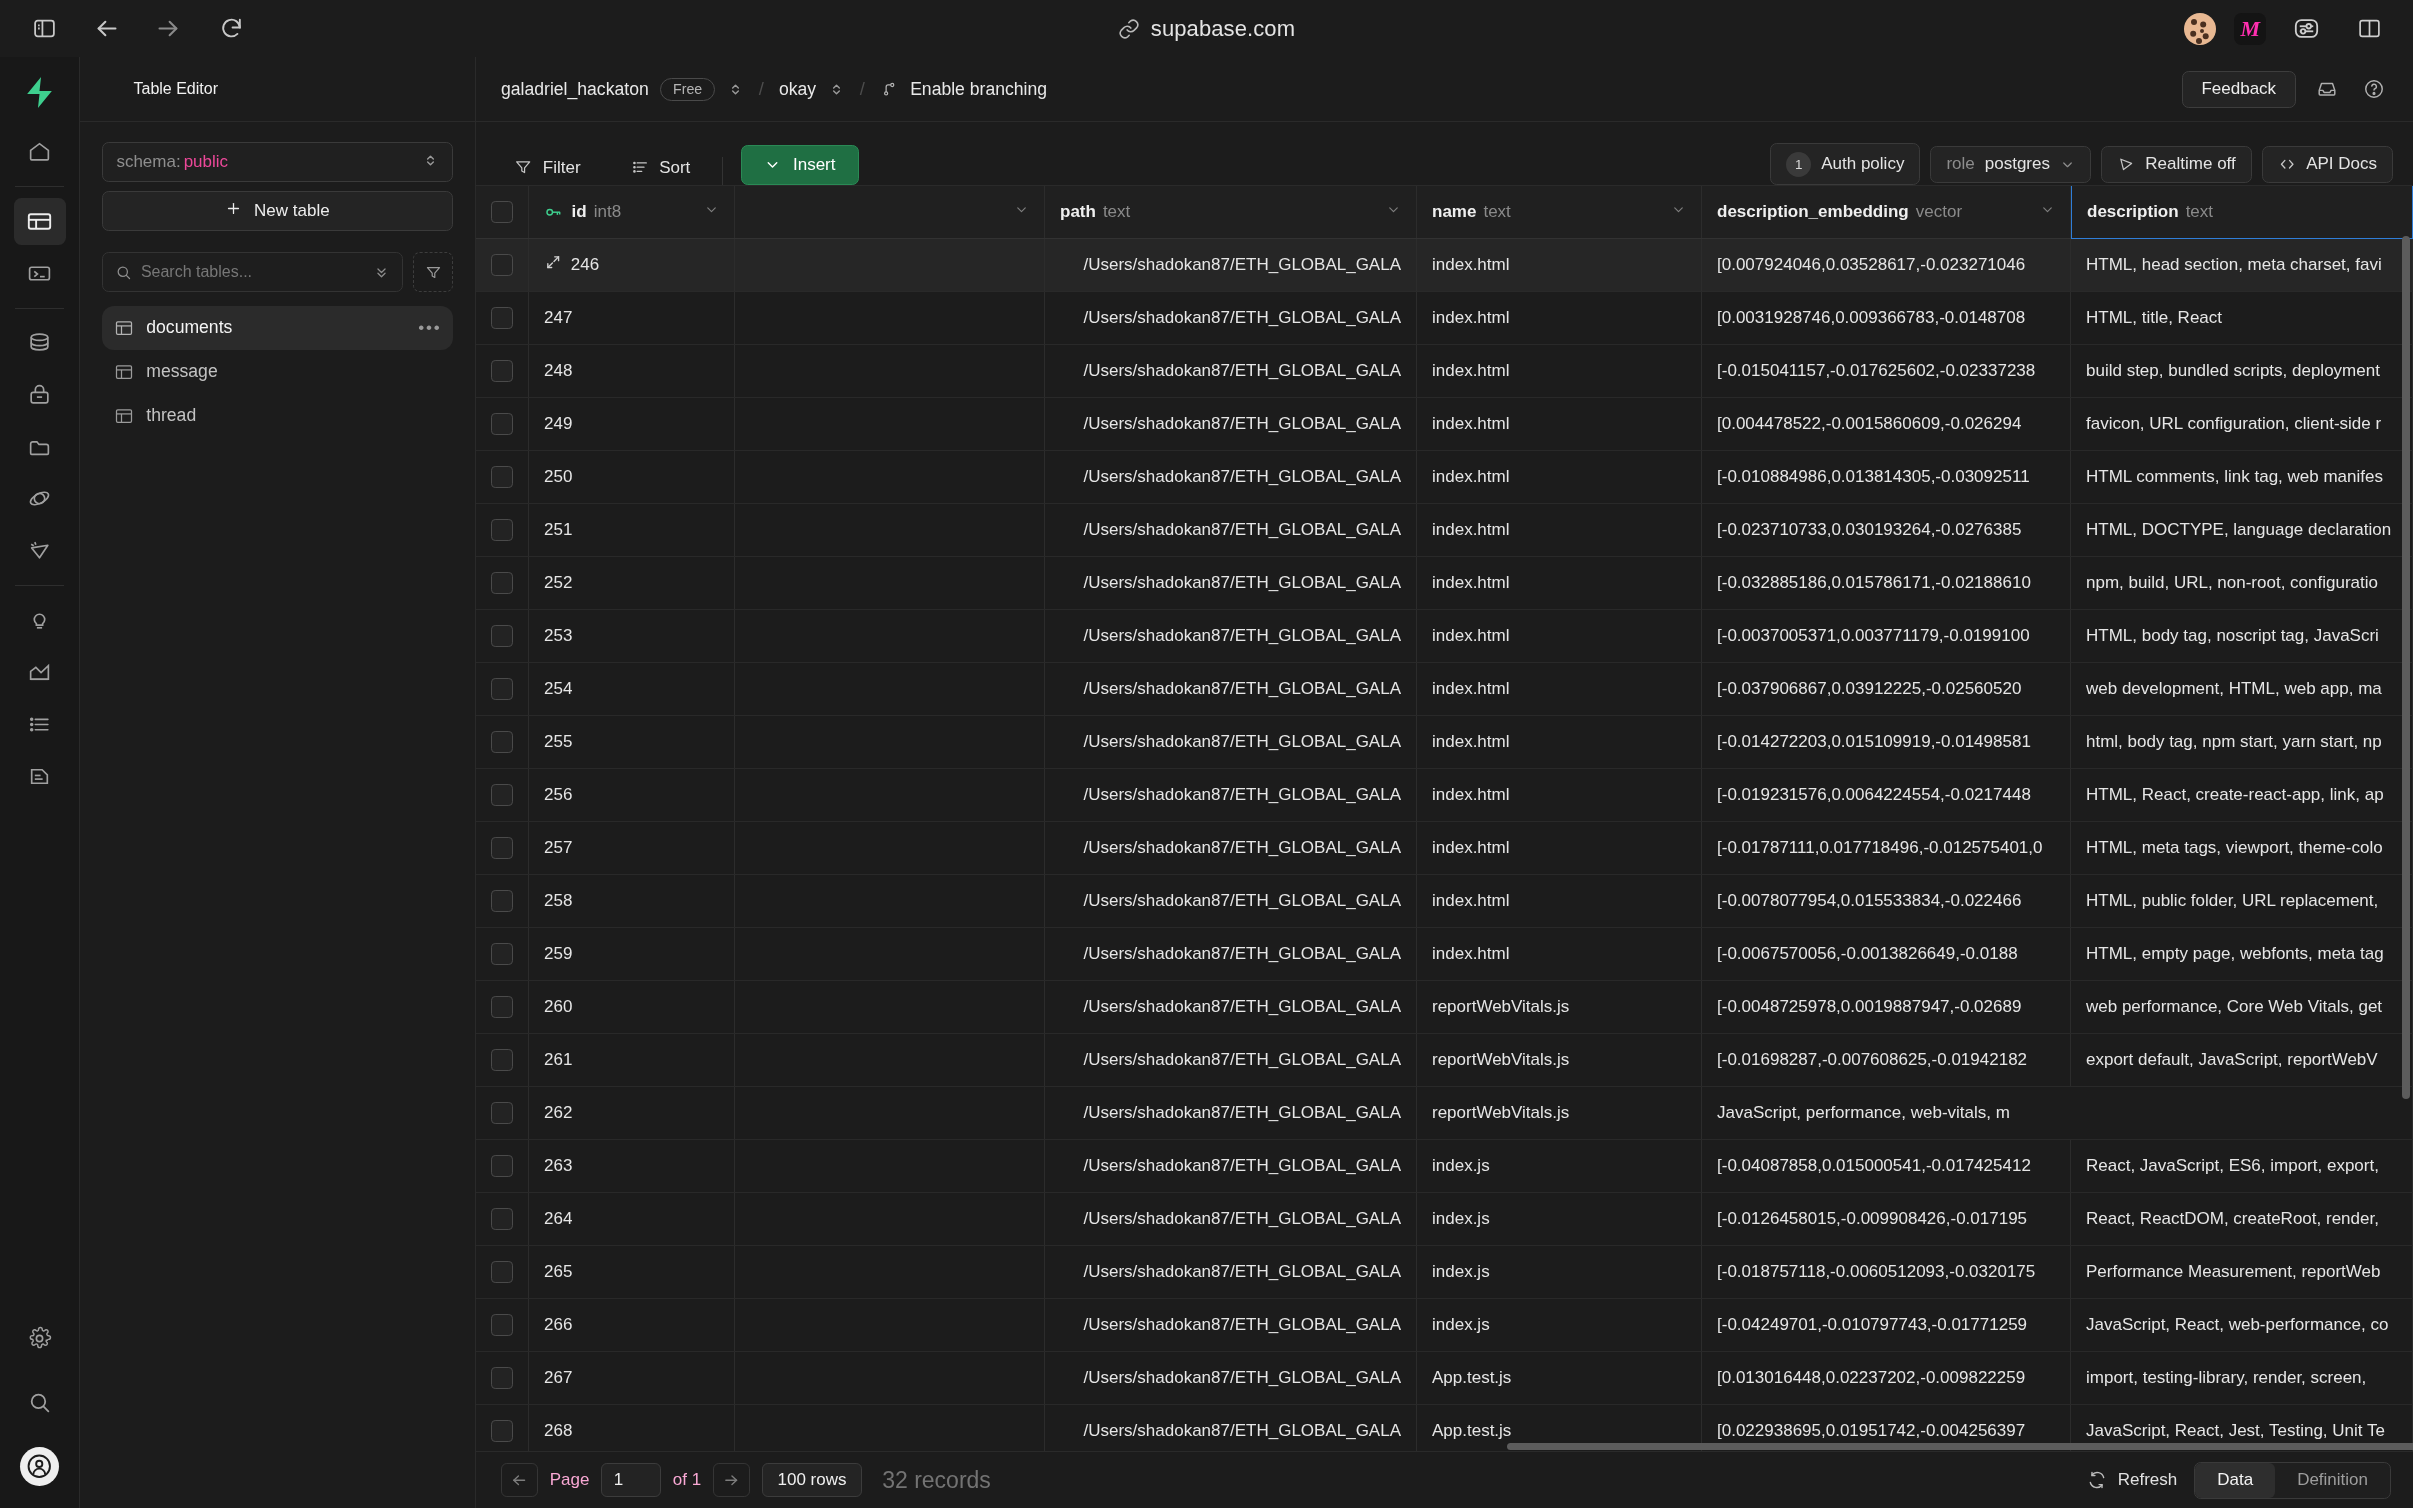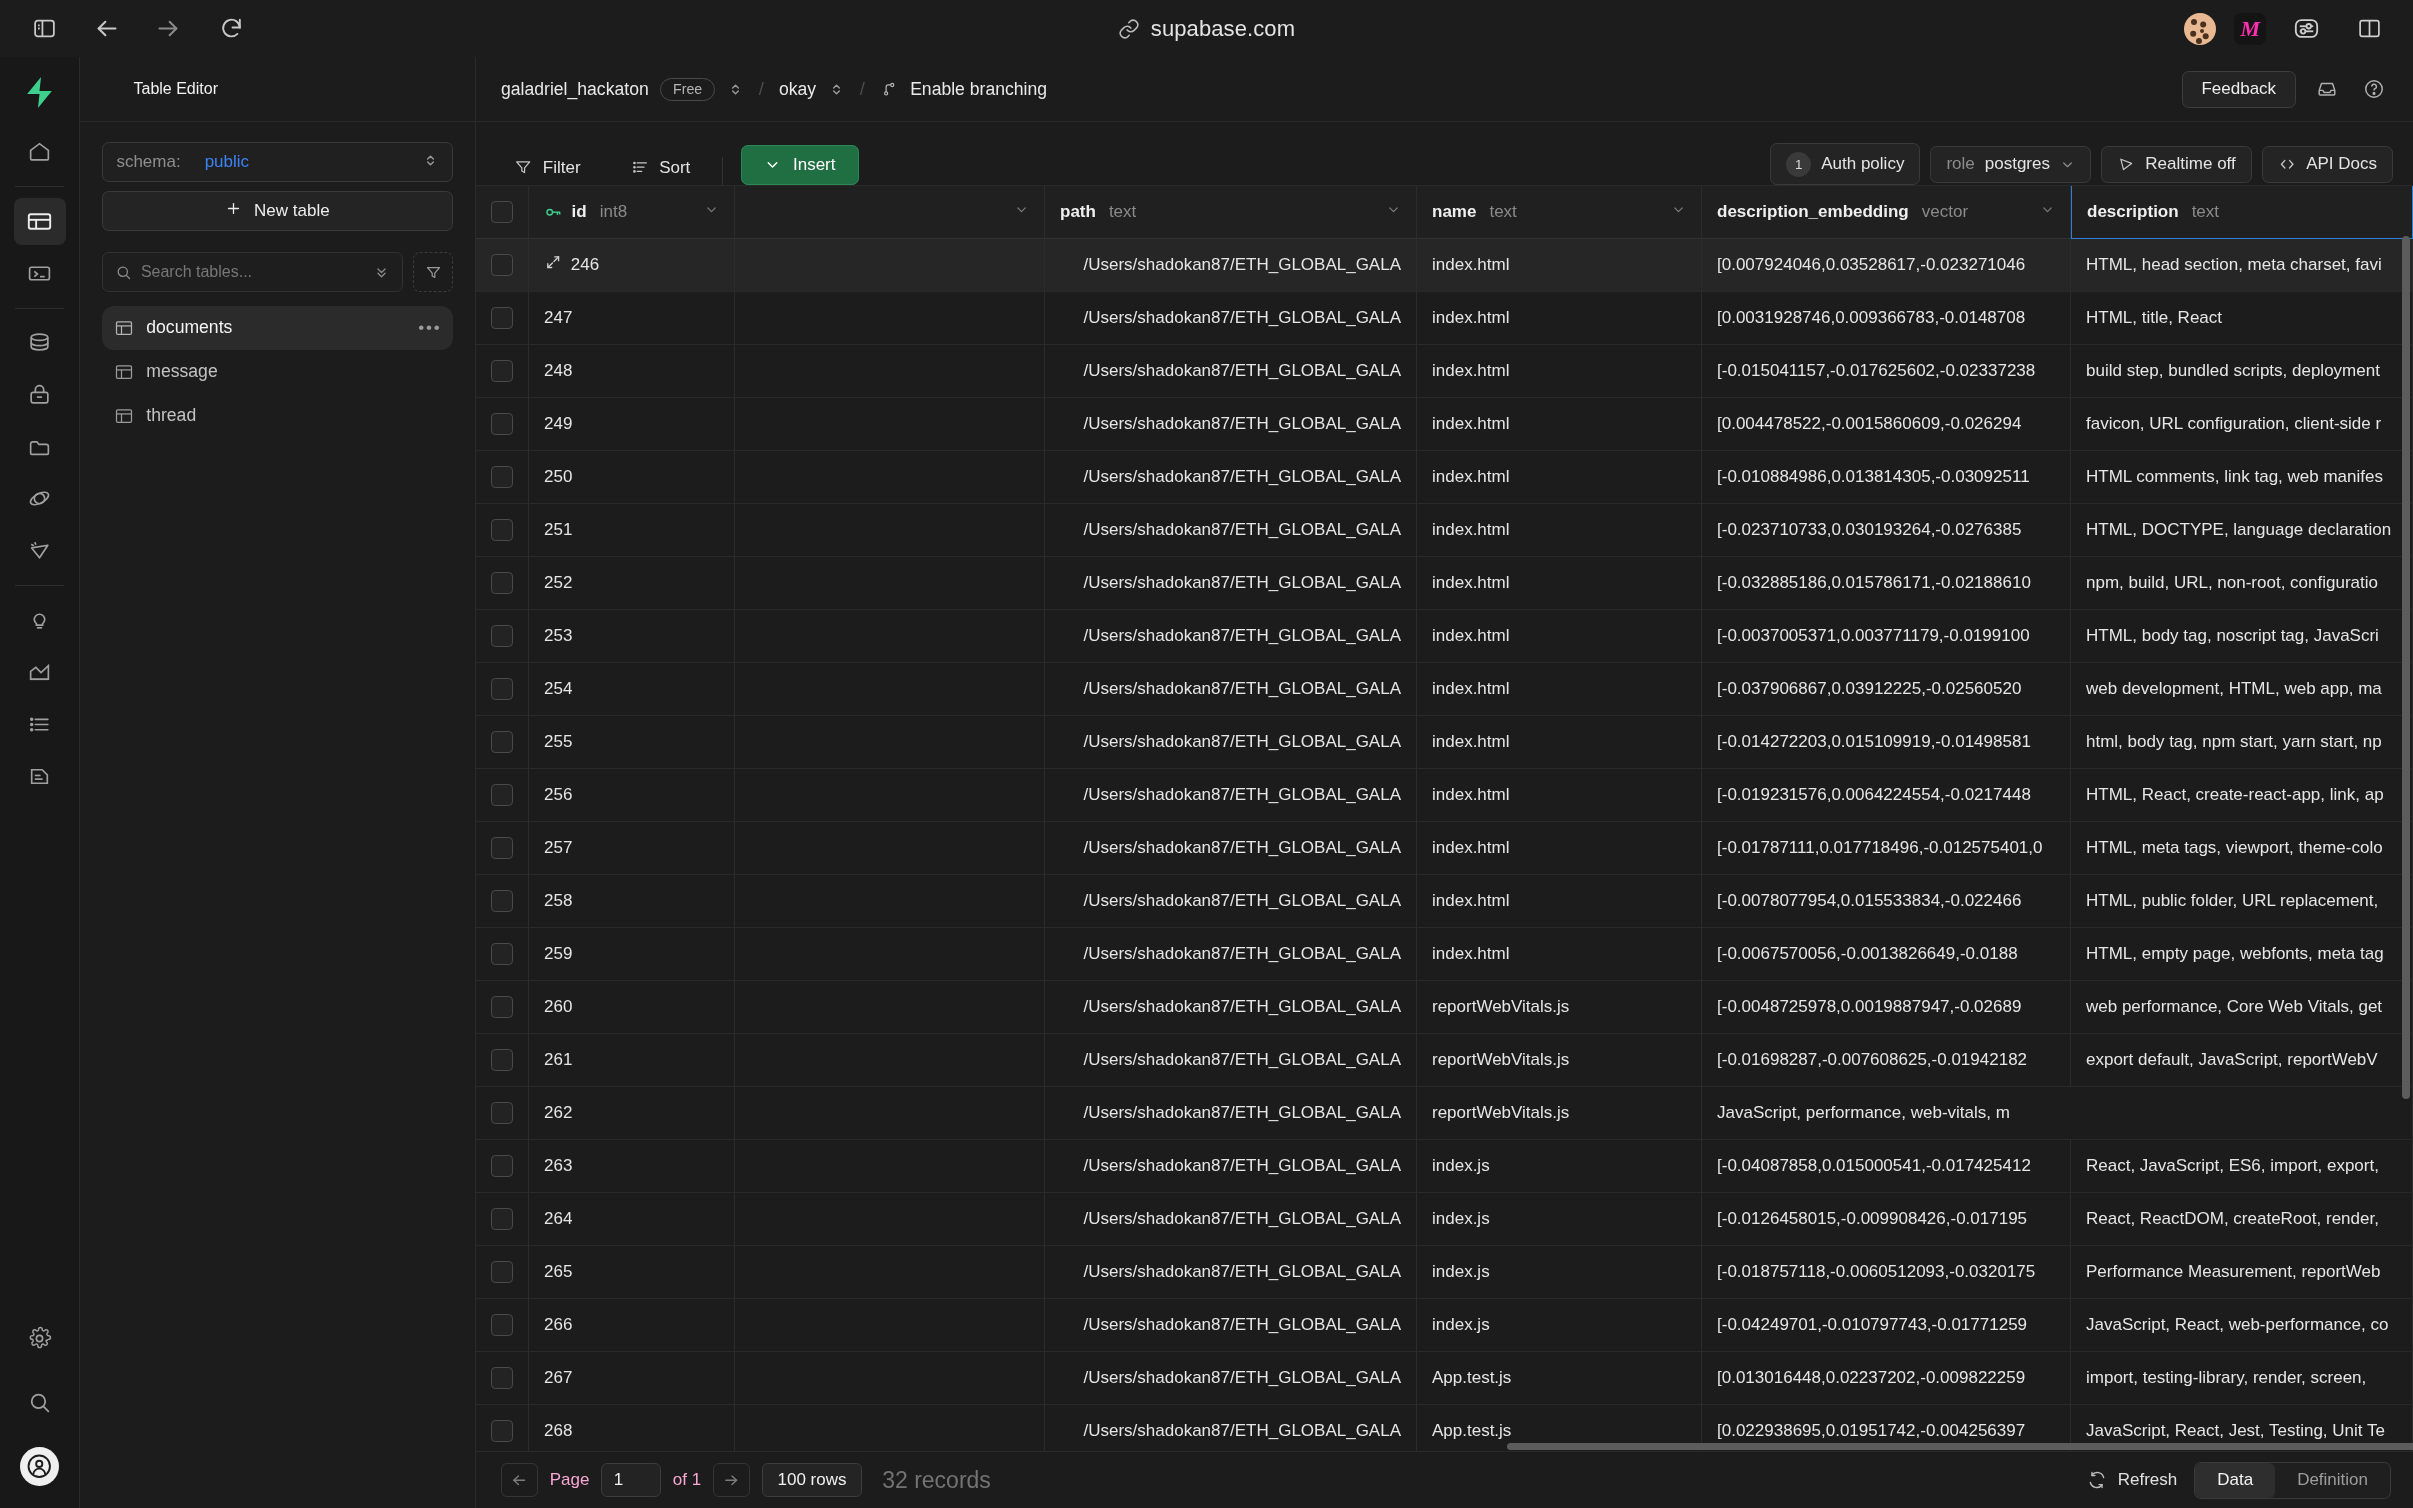--- a/index.html
+++ b/index.html
@@ -89,21 +89,21 @@
     padding: 0 28.5px; border-bottom: 0.8px solid #2a2a2a;
   }
   .tpanel-title { font-size: 16px; color: #f2f2f2; font-weight: 400; margin-left: 25px; }
   .tpanel-body { padding: 20px 22px 0 22px; }
   .sel-box {
     height: 40px; border: 0.8px solid #3a3a3a; border-radius: 6.7px;
     display:flex; align-items:center; padding: 0 13.4px; margin-bottom: 9.2px;
     background: #202020;
   }
   .sel-label { color:#8e8e8e; font-size: 17px; }
-  .sel-value { color:#3b82f6; font-size: 17px; margin-left: 24px; }
+  .sel-value { color:#ec4899; font-size: 17px; margin-left: 3px; }
   .sel-caret { margin-left:auto; color:#9a9a9a; }
   .newtable-btn {
     height: 40px; border:0.8px solid #3a3a3a; border-radius:6.7px;
     display:flex; align-items:center; justify-content:center; gap: 11.7px;
     color:#ededed; font-size: 17px; background:#242424;
   }
   .search-row { display:flex; gap: 10px; margin-top: 21px; }
   .search-box {
     flex:1 1 auto; height: 40px; border:0.8px solid #333; border-radius:6.7px;
     display:flex; align-items:center; padding: 0 11.7px; gap: 9.2px; background:#1e1e1e;
@@ -172,21 +172,21 @@
   .grid-wrap { flex:1 1 auto; min-height:0; position:relative; overflow:hidden; }
   .grid { width:100%; height:100%; display:flex; flex-direction:column; }
   .grow { display:flex; height:53px; flex:0 0 53px; }
   .ghead { background:#202020; border-bottom:0.8px solid #323232; }
   .gcell {
     display:flex; align-items:center; padding: 0 15px;
     border-right:0.8px solid #2c2c2c; font-size:17px; color:#e6e6e6;
     overflow:hidden; white-space:nowrap; flex: 0 0 auto;
   }
   .ghead .gcell { color:#efefef; font-weight:700; }
-  .ghead .gcell .type { color:#8a8a8a; font-weight:400; margin-left:13px; }
+  .ghead .gcell .type { color:#8a8a8a; font-weight:400; margin-left:7px; }
   .ghead .gcell .hcaret { margin-left:auto; color:#7e7e7e; }
   .c-check { flex: 0 0 53px; padding:0; justify-content:center; border-right:0.8px solid #2c2c2c;}
   .c-id    { flex: 0 0 206px; }
   .c-blank { flex: 0 0 310px; }
   .c-path  { flex: 0 0 372px; }
   .c-name  { flex: 0 0 285px; }
   .c-emb   { flex: 0 0 369px; }
   .c-desc  { flex: 1 1 auto; }
   .ghead .c-desc { border:1.7px solid #2f7ed8; margin:-0.8px 0; }
   .gbody-row { border-bottom:0.8px solid #292929; }

